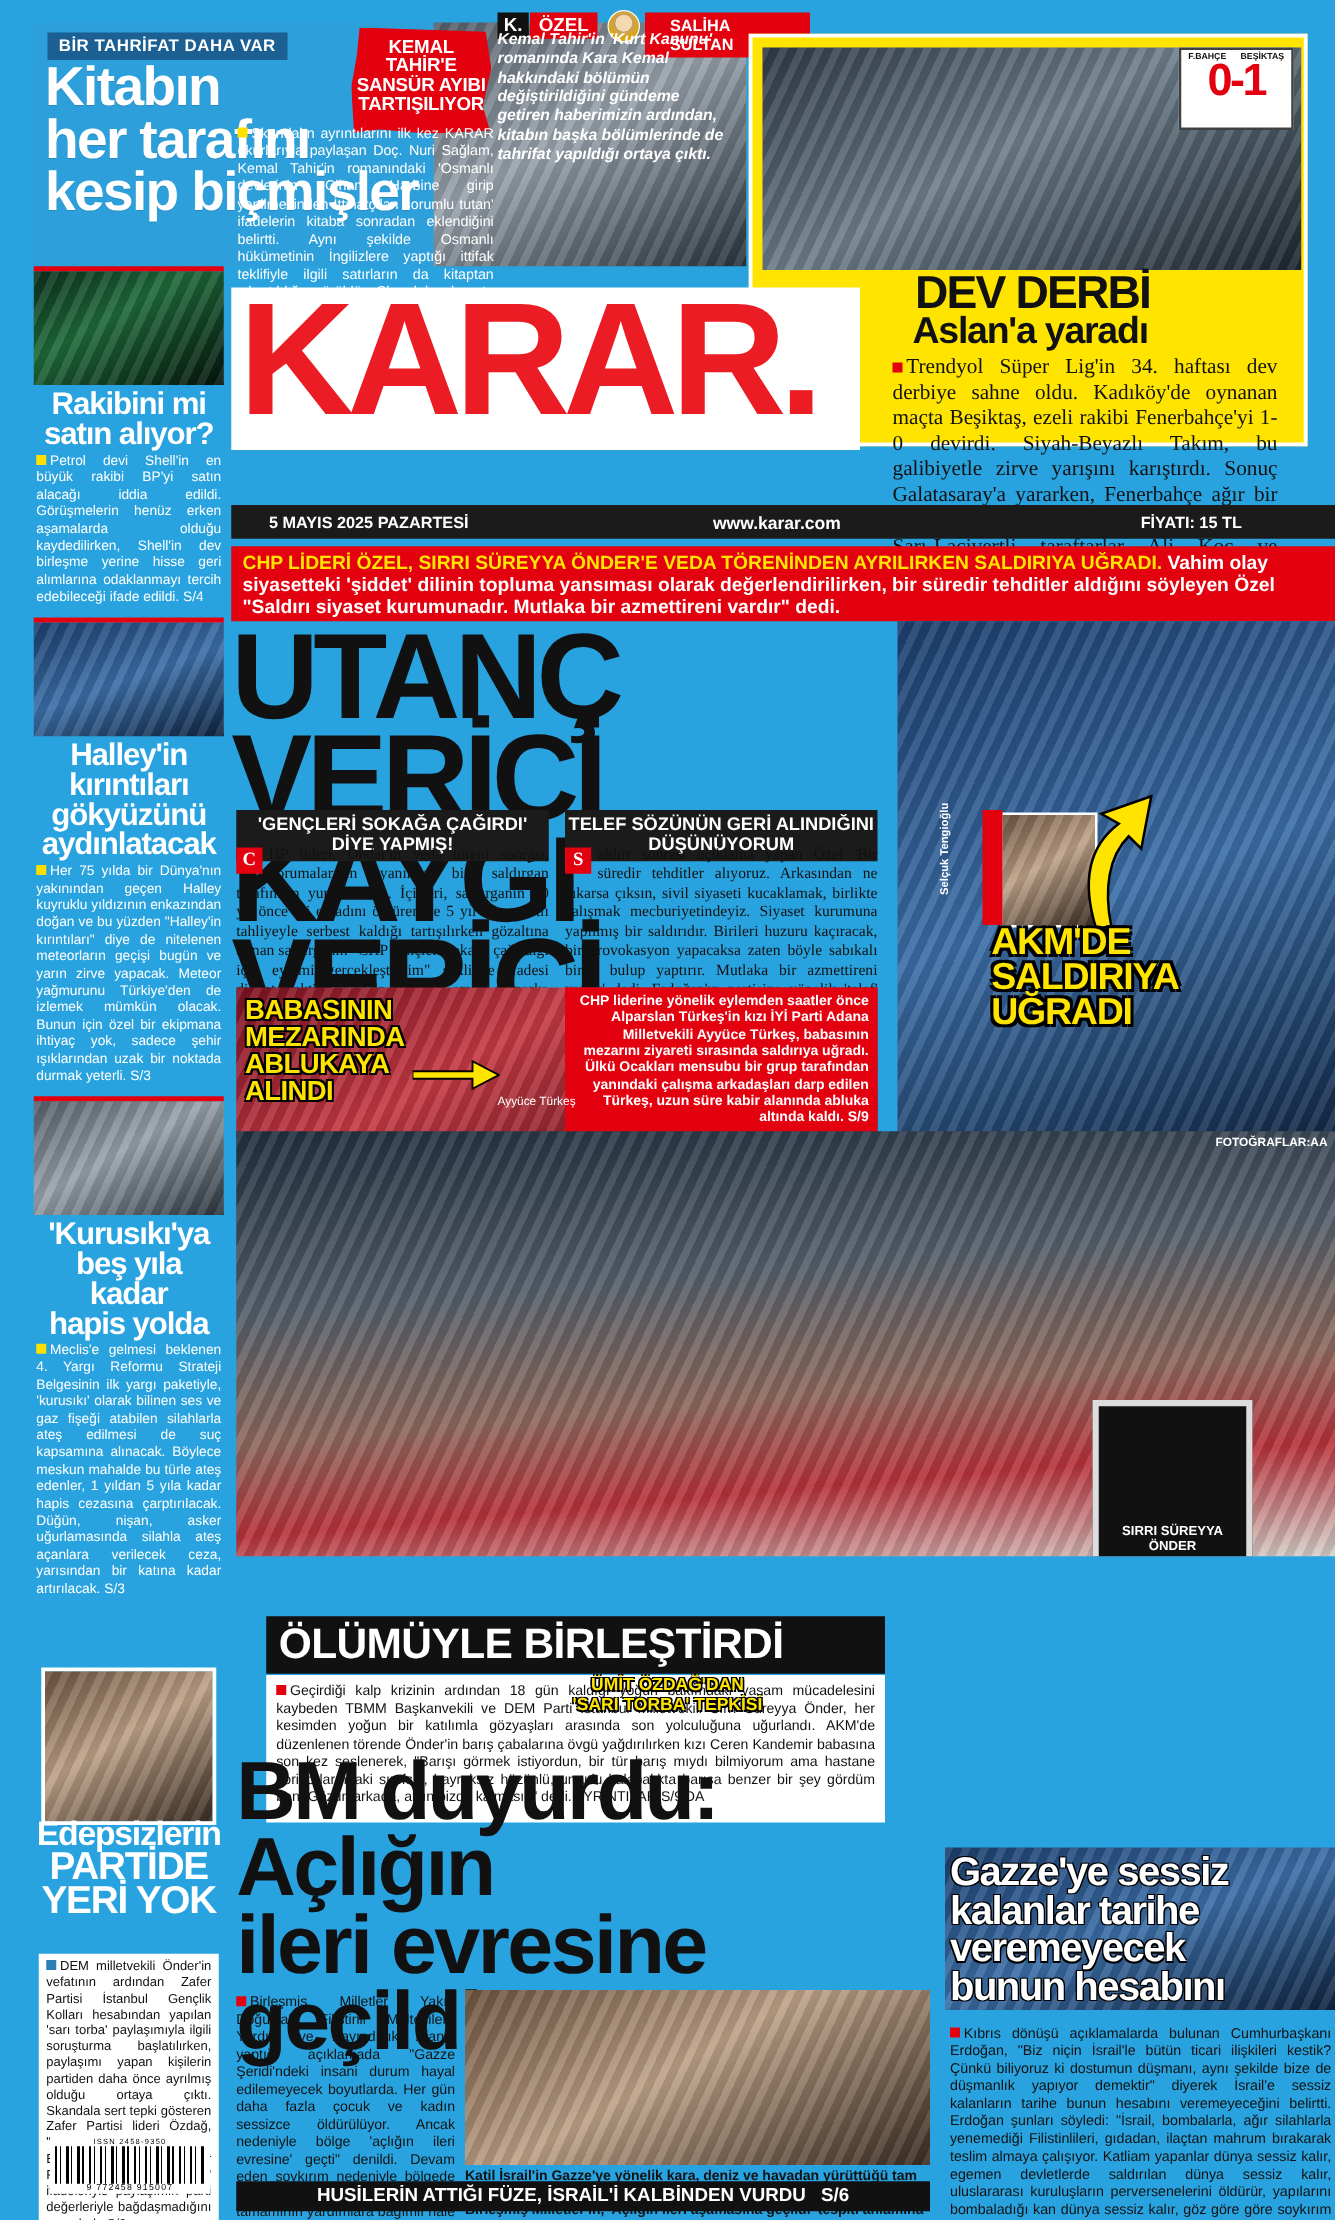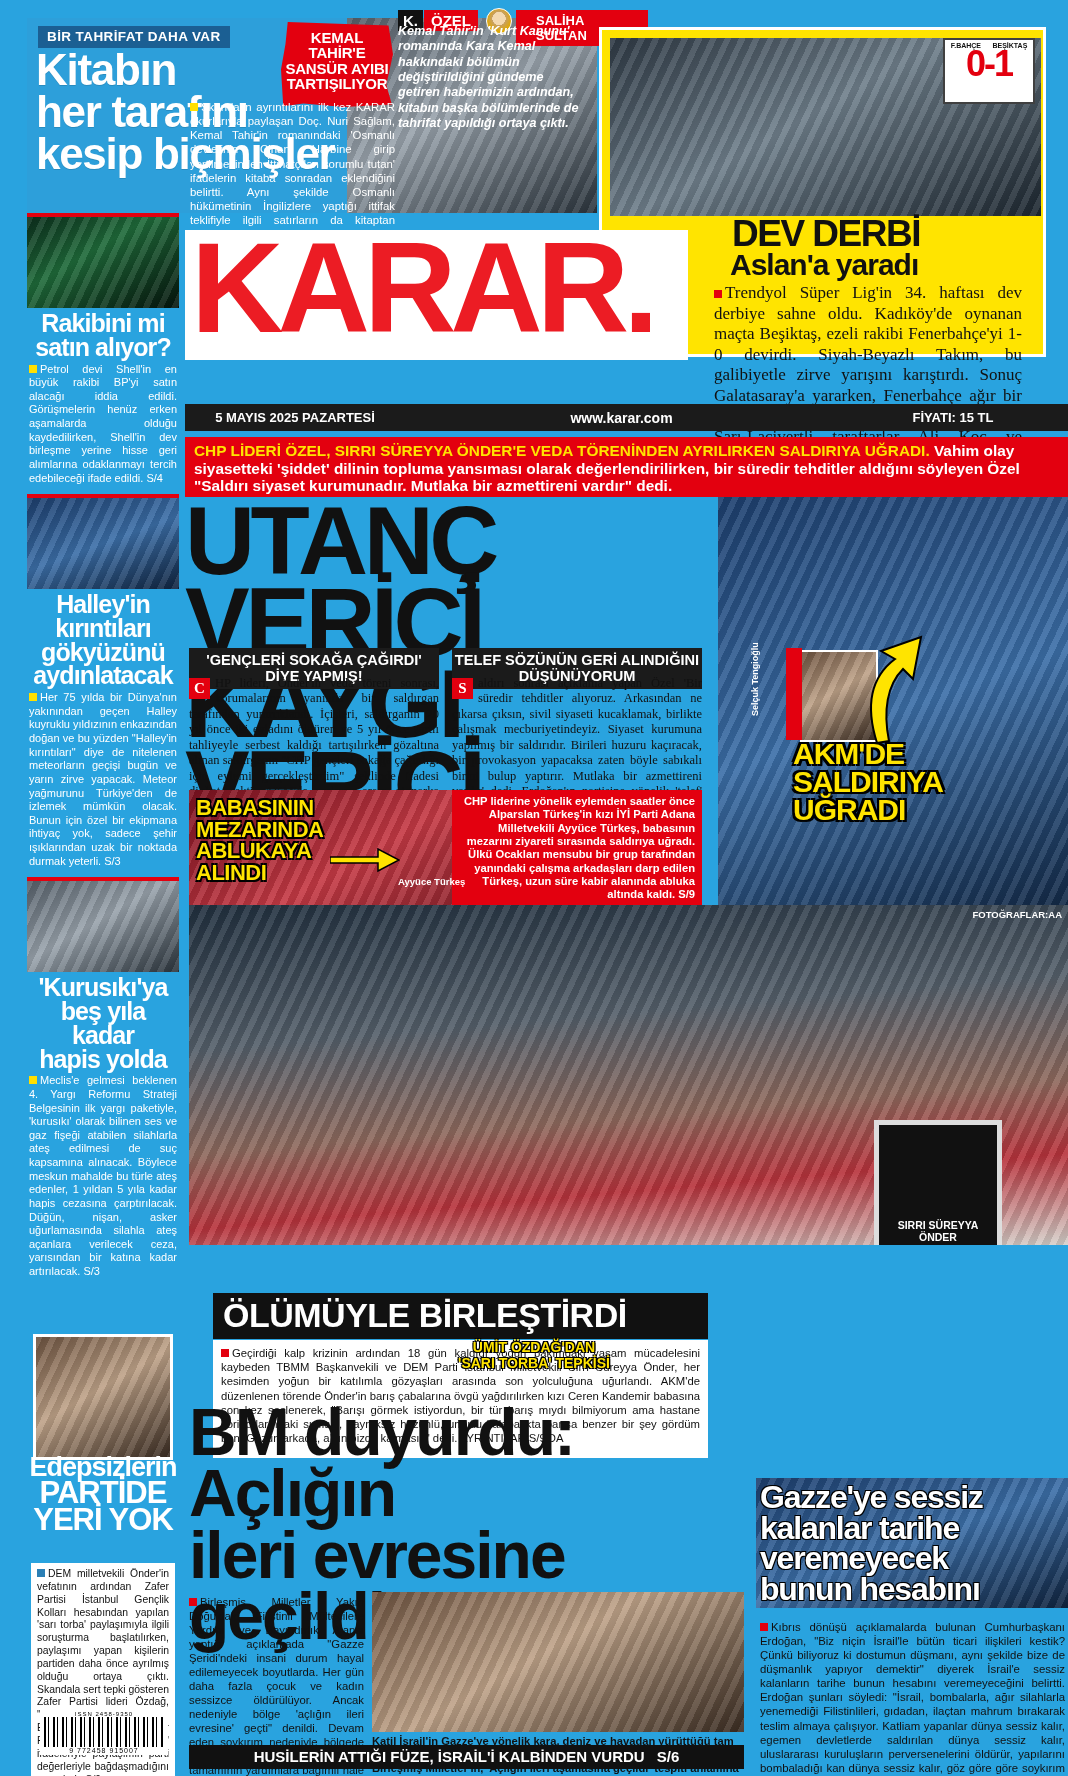--- a/index.html
+++ b/index.html
@@ -240,21 +240,21 @@
     <span class="dropcap">C</span><span>HP lideri, Önder'in veda töreni sonrası, korumalarının yanında bir saldırgan tarafından yumruklandı. İçişleri, saldırganın 20 yıl önce iki evladını öldüren ve 5 yıl önce şartlı tahliyeyle serbest kaldığı tartışılırken gözaltına alınan saldırganın "CHP gençleri sokağa çağırdığı için eylemi gerçekleştirdim" şeklinde ifadesi dikkat çekti. AKM'de makam aracı otoparka alınmayan Özel'in, aracına ulaşmak için yaya yol yürümek zorunda kaldığı ve saldırının bu esnada gerçekleştiği iddia edildi.</span>
   </div>
 
   <div class="subhead sub2">TELEF SÖZÜNÜN GERİ ALINDIĞINI DÜŞÜNÜYORUM</div>
   <div class="coltext col2">
     <span class="dropcap">S</span><span>aldırı sonrası açıklama yapan Özel 'Bir süredir tehditler alıyoruz. Arkasından ne çıkarsa çıksın, sivil siyaseti kucaklamak, birlikte çalışmak mecburiyetindeyiz. Siyaset kurumuna yapılmış bir saldırıdır. Birileri huzuru kaçıracak, bir provokasyon yapacaksa zaten böyle sabıkalı birini bulup yaptırır. Mutlaka bir azmettireni vardır' dedi. Erdoğan'ın partisine yönelik 'telef' ifadelerini de değerlendiren Özel, "Sayın Cumhurbaşkanının'nın geçmiş olsun telefonunu kasale alıp o telef sözünün de geri alındığını düşünüyorum. Siyaseti sözle yapmaya devam edeceğiz" diye konuştu.</span>
   </div>
 
   <div class="midphoto photo ph-red"></div>
   <div class="yellowlabel" style="left:196px;top:797px;width:140px;">BABASININ MEZARINDA ABLUKAYA ALINDI</div>
-  <div style="position:absolute;left:398px;top:876px;color:#fff;font-size:9.5px;font-weight:bold;z-index:4;">Ayyüce Türkeş</div>
+  <div style="position:absolute;left:398px;top:876px;color:#fff;font-size:9.5px;font-weight:normal;z-index:4;">Ayyüce Türkeş</div>
   <svg style="position:absolute;left:330px;top:845px;width:70px;height:30px;z-index:5;" viewBox="0 0 70 30">
     <path d="M0 12 L48 12 L48 4 L69 15 L48 26 L48 18 L0 18 Z" fill="#ffe400" stroke="#000" stroke-width="1.5"></path>
   </svg>
   <div class="redbox" style="left:452px;top:790px;width:250px;height:120px;text-align:right;">CHP liderine yönelik eylemden saatler önce Alparslan Türkeş'in kızı İYİ Parti Adana Milletvekili Ayyüce Türkeş, babasının mezarını ziyareti sırasında saldırıya uğradı. Ülkü Ocakları mensubu bir grup tarafından yanındaki çalışma arkadaşları darp edilen Türkeş, uzun süre kabir alanında abluka altında kaldı. S/9</div>
 
   <div class="provbar">PROVOKASYONA TEPKİ YAĞDI</div>
   <div class="provtext"><span class="tri"></span><span>Cumhurbaşkanı Erdoğan, Özel'i telefonla arayarak geçmiş olsun dileğinde bulunurken, TBMM Başkanı Kurtulmuş saldırıyı kınadı. MHP lideri Bahçeli de Özel'in adını anmadan saldırıyı kınadı ve "Bahse konu provokasyon her anlamda düşündürücü ve ürperticidir" dedi. İYİ Parti lideri Dervişoğlu saldırıyı kınarken GP lideri Davutoğlu, "Siyasi ve toplumsal iklimin göstergesi" ifadesini kullandı. DEM Parti "Barışa yönelik açık bir provokasyon" dedi. İmamoğlu da "Ülkeyi idare edenlerin şuursuz bir biçimde 'telef etme' konuşluğu yerde, kendini bilmez akçaklara, provokatörlere gün doğar" ifadesini kullandı. AYRINTILAR S/8'DE</span></div>
 
   <div class="funeral photo ph-crowd">
     <div class="fotolabel">FOTOĞRAFLAR:AA</div>

